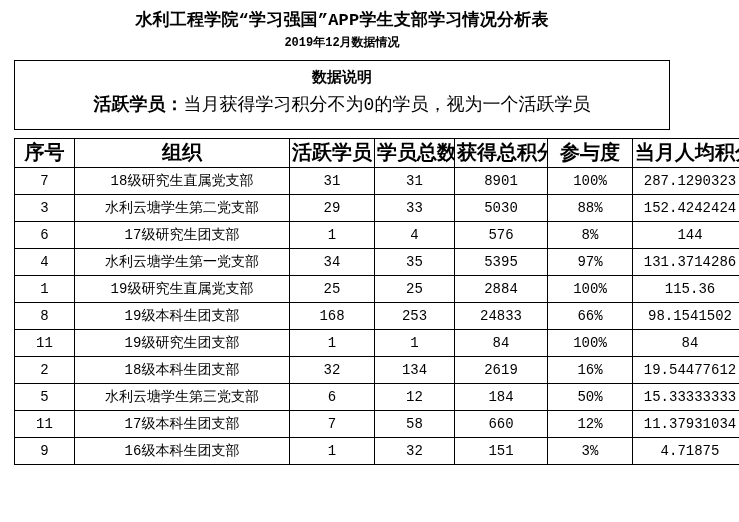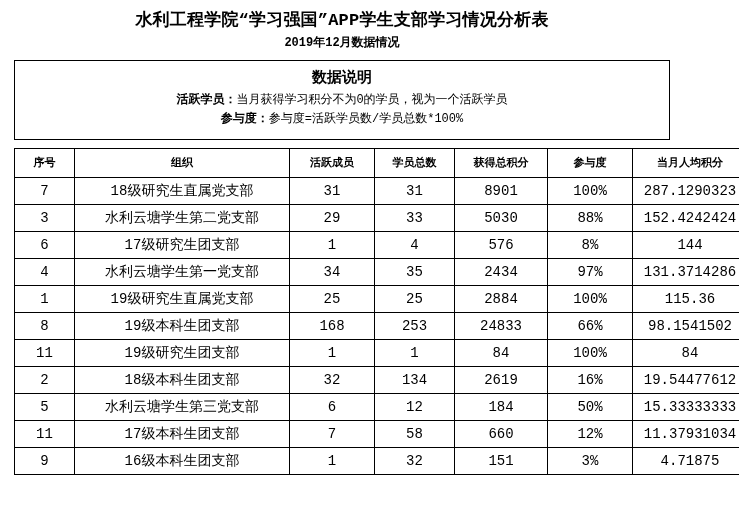--- a/index.html
+++ b/index.html
@@ -45,21 +45,21 @@
     box-sizing: border-box;
   }
   .notes-title {
     text-align: center;
     font-size: 15px;
     font-weight: bold;
     margin-bottom: 4px;
   }
   .note-line {
     text-align: center;
-    font-size: 12px;
+    font-size: 18px;
     line-height: 1.62;
     white-space: nowrap;
   }
   .note-label {
     font-weight: bold;
   }
   
   .table-wrap {
     margin: 8px 14px 0 14px;
   }
@@ -74,21 +74,21 @@
     font-size: 14px;
     height: 26px;
     padding: 0 2px;
     text-align: center;
     vertical-align: middle;
     overflow: hidden;
     white-space: nowrap;
   }
   table.data-table thead th {
     font-weight: bold;
-    font-size: 11px;
+    font-size: 20px;
     height: 28px;
   }
   .col-idx { width: 60px; }
   .col-org { width: 215px; }
   .col-act { width: 85px; }
   .col-tot { width: 80px; }
   .col-pts { width: 93px; }
   .col-rate { width: 85px; }
   .col-avg { width: 115px; }
   td.org-cell { text-align: center; }
@@ -100,42 +100,39 @@
 
   <div class="title-block">
     <div class="doc-title">水利工程学院“学习强国”APP学生支部学习情况分析表</div>
     <div class="doc-subtitle">2019年12月数据情况</div>
   </div>
 
   <div class="notes-box">
     <div class="notes-title">数据说明</div>
     <div class="note-line">
       <span class="note-label">活跃学员：</span><span>当月获得学习积分不为0的学员，视为一个活跃学员</span>
-    </div>
-    <div class="note-line">
-      <span class="note-label">参与度：</span><span>参与度=活跃学员数/学员总数*100%</span>
     </div>
   </div>
 
   <div class="table-wrap">
     <table class="data-table">
       <colgroup>
         <col class="col-idx">
         <col class="col-org">
         <col class="col-act">
         <col class="col-tot">
         <col class="col-pts">
         <col class="col-rate">
         <col class="col-avg">
       </colgroup>
       <thead>
         <tr>
           <th>序号</th>
           <th>组织</th>
-          <th>活跃成员</th>
+          <th>活跃学员</th>
           <th>学员总数</th>
           <th>获得总积分</th>
           <th>参与度</th>
           <th>当月人均积分</th>
         </tr>
       </thead>
       <tbody>
         <tr>
           <td>7</td>
           <td class="org-cell">18级研究生直属党支部</td>
@@ -161,21 +158,21 @@
           <td>4</td>
           <td>576</td>
           <td>8%</td>
           <td>144</td>
         </tr>
         <tr>
           <td>4</td>
           <td class="org-cell">水利云塘学生第一党支部</td>
           <td>34</td>
           <td>35</td>
-          <td>2434</td>
+          <td>5395</td>
           <td>97%</td>
           <td>131.3714286</td>
         </tr>
         <tr>
           <td>1</td>
           <td class="org-cell">19级研究生直属党支部</td>
           <td>25</td>
           <td>25</td>
           <td>2884</td>
           <td>100%</td>

